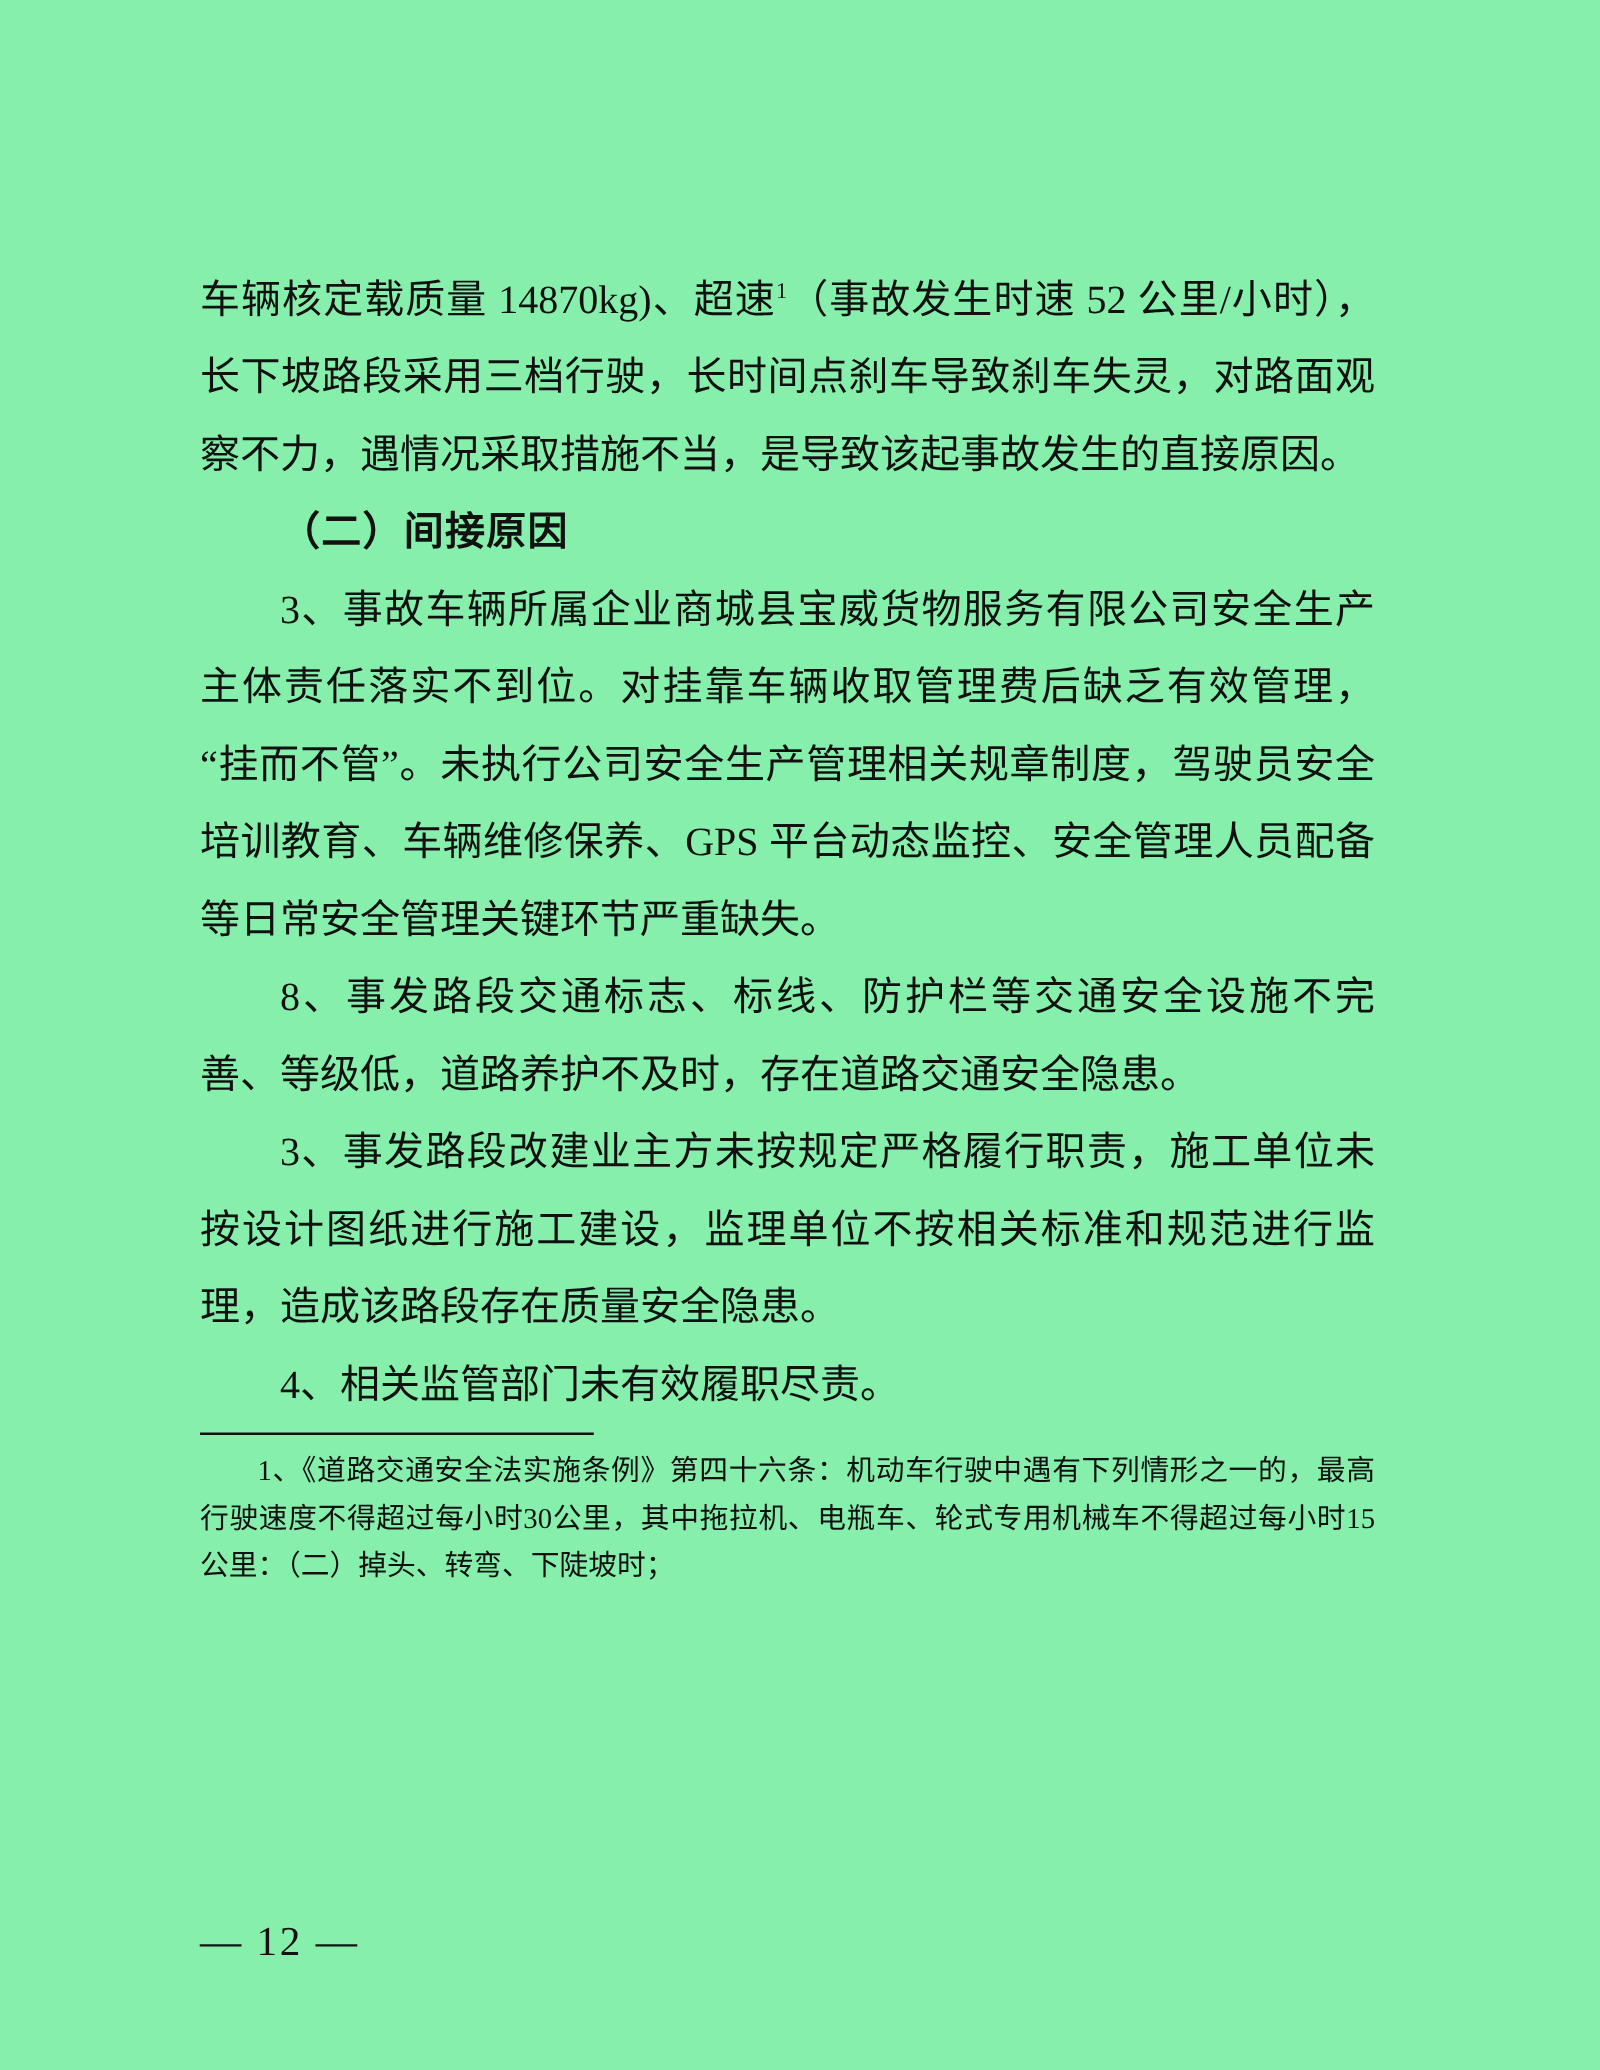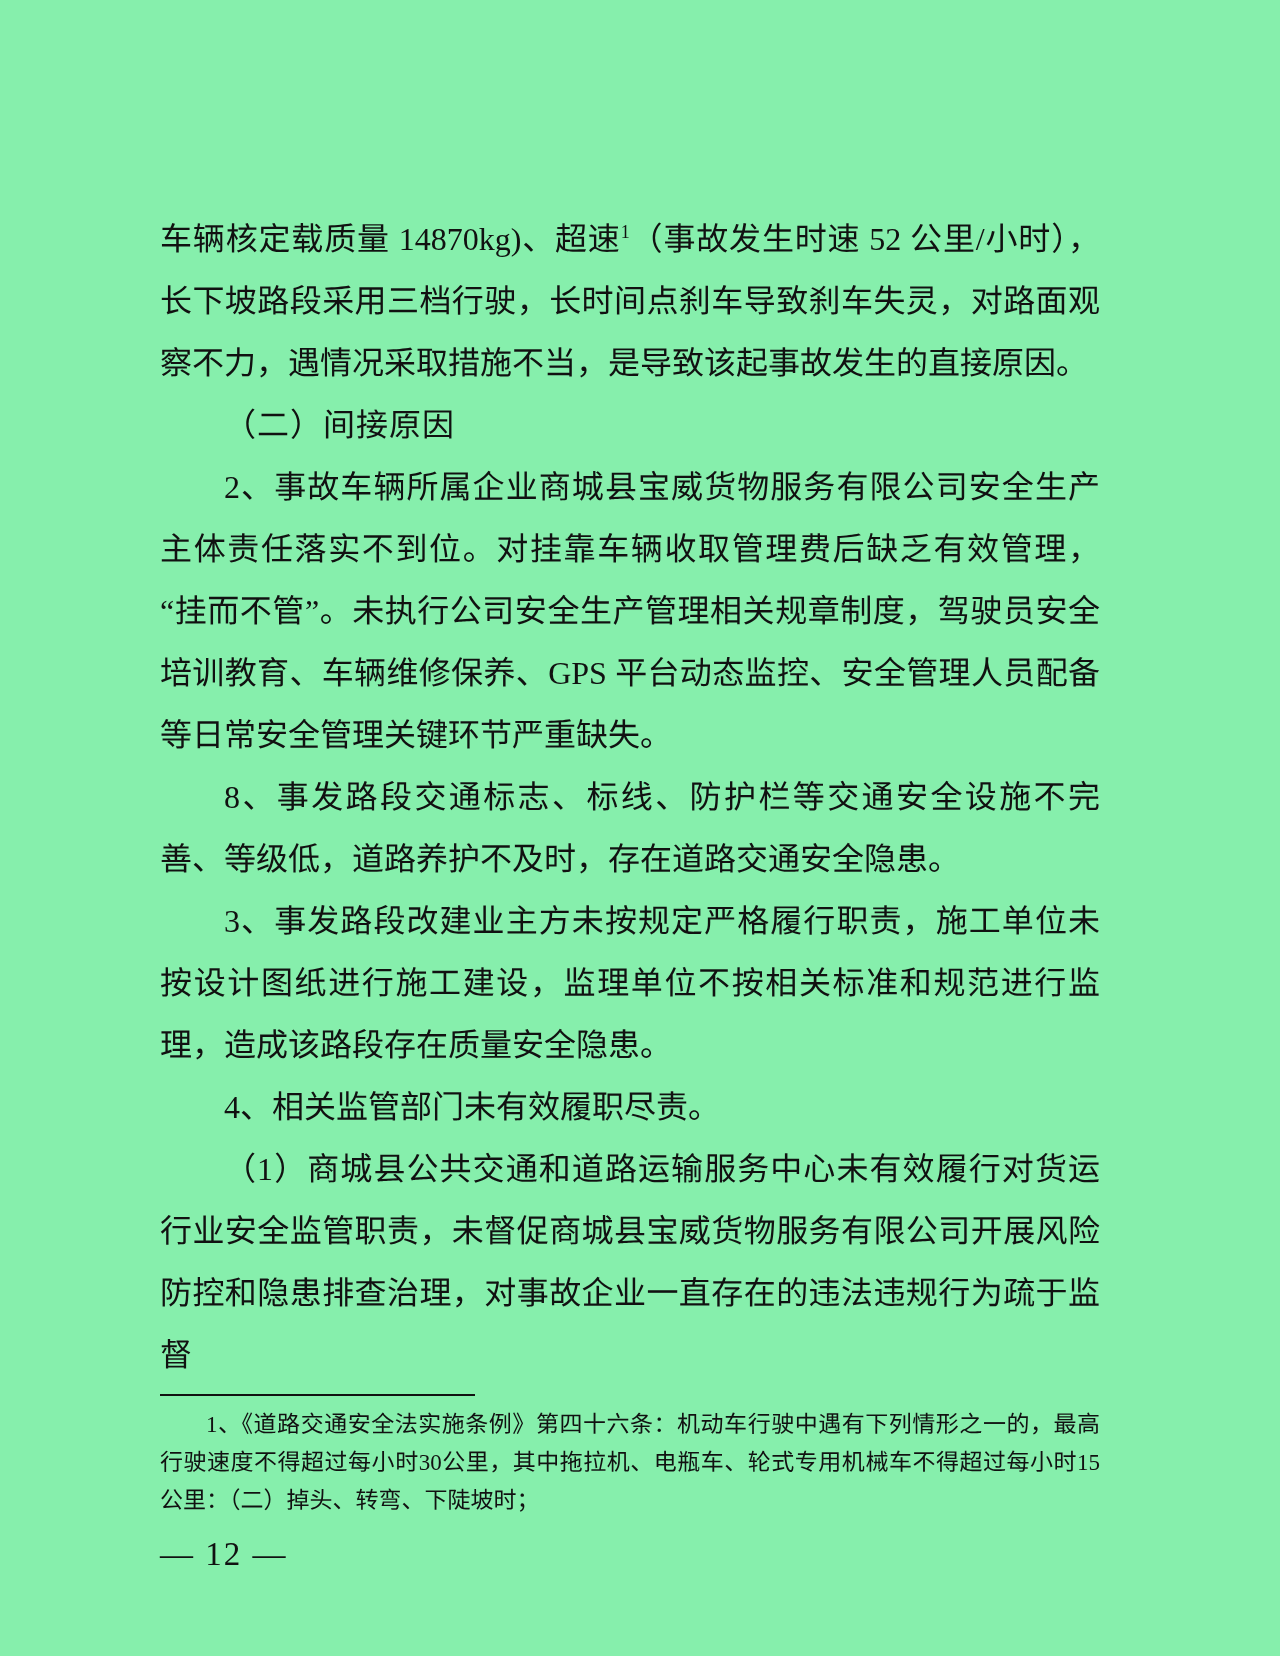--- a/index.html
+++ b/index.html
@@ -28,21 +28,21 @@
     line-height: 62px;
     text-align: justify;
     text-justify: inter-ideograph;
     letter-spacing: 0;
   }
   .indent-2 {
     text-indent: 2em;
   }
   .heading {
     font-family: "Liberation Sans", "DejaVu Sans", sans-serif;
-    font-weight: normal;
+    font-weight: bold;
     letter-spacing: 1px;
   }
   sup.fn-ref {
     font-size: 18px;
     line-height: 0;
     vertical-align: super;
   }
   .footnote-block {
     margin-top: 8px;
   }
@@ -72,29 +72,28 @@
 </head>
 <body>
 
 <div class="page">
   <div class="content">
 
     <p class="body-text"><span>车辆核定载质量 14870kg)、超速</span><sup class="fn-ref">1</sup><span>（事故发生时速 52 公里/小时），长下坡路段采用三档行驶，长时间点刹车导致刹车失灵，对路面观察不力，遇情况采取措施不当，是导致该起事故发生的直接原因。</span></p>
 
     <p class="body-text heading indent-2">（二）间接原因</p>
 
-    <p class="body-text indent-2">2、事故车辆所属企业商城县宝威货物服务有限公司安全生产主体责任落实不到位。对挂靠车辆收取管理费后缺乏有效管理，“挂而不管”。未执行公司安全生产管理相关规章制度，驾驶员安全培训教育、车辆维修保养、GPS 平台动态监控、安全管理人员配备等日常安全管理关键环节严重缺失。</p>
+    <p class="body-text indent-2">3、事故车辆所属企业商城县宝威货物服务有限公司安全生产主体责任落实不到位。对挂靠车辆收取管理费后缺乏有效管理，“挂而不管”。未执行公司安全生产管理相关规章制度，驾驶员安全培训教育、车辆维修保养、GPS 平台动态监控、安全管理人员配备等日常安全管理关键环节严重缺失。</p>
 
     <p class="body-text indent-2">8、事发路段交通标志、标线、防护栏等交通安全设施不完善、等级低，道路养护不及时，存在道路交通安全隐患。</p>
 
     <p class="body-text indent-2">3、事发路段改建业主方未按规定严格履行职责，施工单位未按设计图纸进行施工建设，监理单位不按相关标准和规范进行监理，造成该路段存在质量安全隐患。</p>
 
     <p class="body-text indent-2">4、相关监管部门未有效履职尽责。</p>
 
-    <p class="body-text indent-2">（1）商城县公共交通和道路运输服务中心未有效履行对货运行业安全监管职责，未督促商城县宝威货物服务有限公司开展风险防控和隐患排查治理，对事故企业一直存在的违法违规行为疏于监督</p>
 
     <div class="footnote-block">
       <div class="footnote-rule"></div>
       <p class="footnote">1、《道路交通安全法实施条例》第四十六条：机动车行驶中遇有下列情形之一的，最高行驶速度不得超过每小时30公里，其中拖拉机、电瓶车、轮式专用机械车不得超过每小时15公里：（二）掉头、转弯、下陡坡时；</p>
     </div>
 
   </div>
 
   <div class="page-number">— 12 —</div>
 </div>

